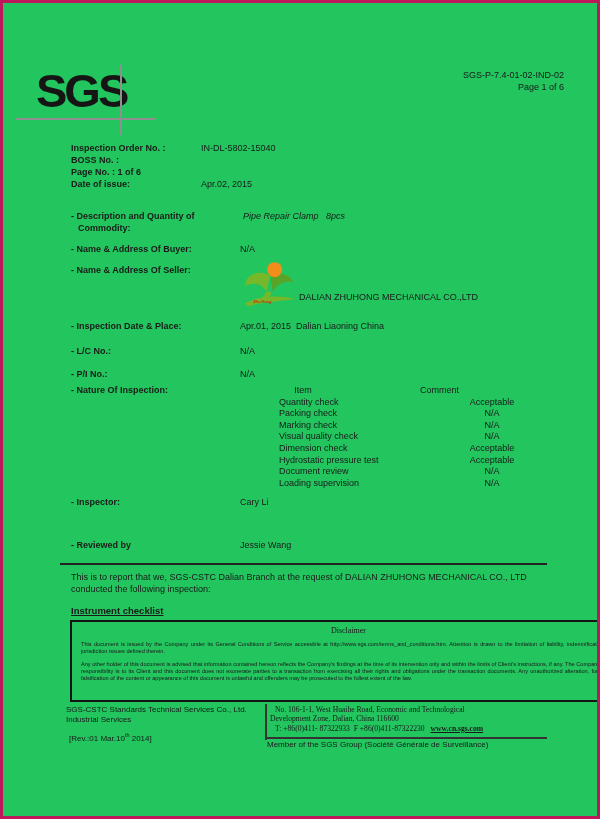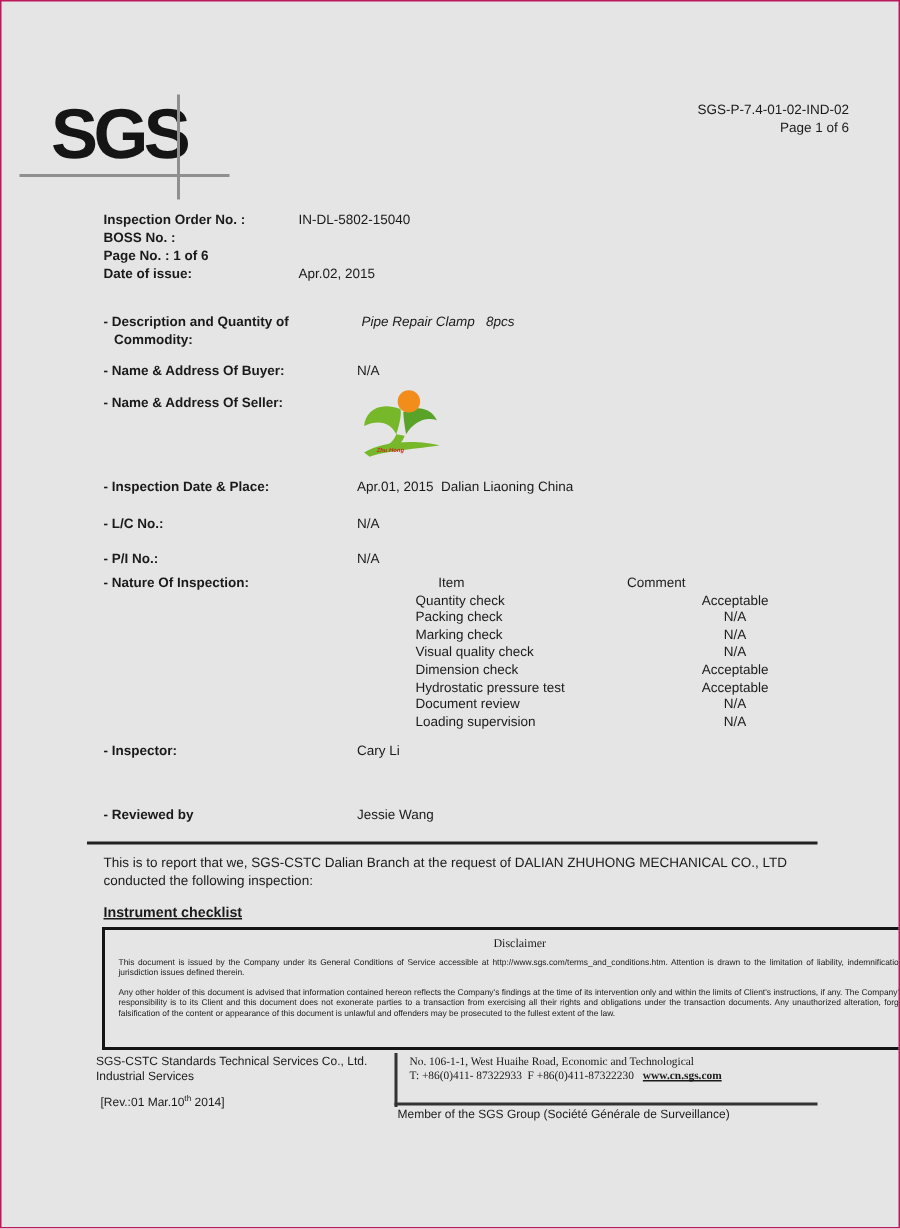--- a/index.html
+++ b/index.html
@@ -1,18 +1,18 @@
 <!DOCTYPE html>
 <html><head>
 <meta charset="utf-8">
 <style>
   html,body{margin:0;padding:0;background:#fff;}
   .page{
-    position:relative;width:600px;height:819px;background:#e5e5e5;
-    border:1px solid #be185d;box-sizing:border-box;overflow:hidden;
+    position:relative;width:600px;height:819px;background:#22c55e;
+    border:3px solid #be185d;box-sizing:border-box;overflow:hidden;
     font-family:"Liberation Sans",sans-serif;color:#1a1a1a;
   }
   .abs{position:absolute;}
   .b{font-weight:bold;}
   .pre{white-space:pre-wrap;}
   
   .sgs-logo{left:33px;top:64px;font-size:47px;font-weight:bold;letter-spacing:-3px;color:#151515;line-height:48px;}
   .logo-hline{left:12px;top:115px;width:140px;height:2px;background:#8f8f8f;}
   .logo-vline{left:117px;top:62px;width:2px;height:70px;background:#8f8f8f;}
   .doc-code{right:33px;top:66px;text-align:right;font-size:9px;line-height:12px;}
@@ -93,20 +93,21 @@
 
   <div class="abs row-lbl" style="top:262px;">- Name &amp; Address Of Seller:</div>
   <svg class="abs seller-logo" viewBox="0 0 60 52">
     <path d="M30 15 C14 9 5 17 4 27 C15 22 23 25 27 33 C29 27 31 19 30 15 Z" fill="#76b82a"></path>
     <path d="M32 17 C44 11 53 16 56 23 C47 20 39 25 34 33 C33 27 32 21 32 17 Z" fill="#5aa329"></path>
     <path d="M27 33 C25 39 19 43 11 45 C21 45 30 43 33 34 Z" fill="#76b82a"></path>
     <circle cx="36" cy="9.5" r="8" fill="#f28c1b"></circle>
     <path d="M4 46 C18 37 44 37 58 41 C44 43 18 45 8 49 Z" fill="#76b82a"></path>
     <text x="13" y="45.5" font-size="4.2" font-style="italic" font-weight="bold" fill="#cc2b1e">Zhu Hong</text>
   </svg>
+  <div class="abs row-val" style="left:296px;top:289px;">DALIAN ZHUHONG MECHANICAL CO.,LTD</div>
 
   <div class="abs row-lbl" style="top:318px;">- Inspection Date &amp; Place:</div>
   <div class="abs row-val pre" style="left:237px;top:318px;">Apr.01, 2015  Dalian Liaoning China</div>
 
   <div class="abs row-lbl" style="top:343px;">- L/C No.:</div>
   <div class="abs row-val" style="left:237px;top:343px;">N/A</div>
 
   <div class="abs row-lbl" style="top:366px;">- P/I No.:</div>
   <div class="abs row-val" style="left:237px;top:366px;">N/A</div>
 
@@ -169,19 +170,20 @@
   <div class="abs f-left">
     <div>SGS-CSTC Standards Technical Services Co., Ltd.</div>
     <div>Industrial Services</div>
   </div>
   <div class="abs f-rev"><span>[Rev.:01 Mar.10</span><sup>th</sup><span> 2014]</span></div>
 
   <div class="abs f-vline"></div>
 
   <div class="abs f-right">
     <div class="ind">No. 106-1-1, West Huaihe Road, Economic and Technological</div>
+    <div>Development Zone, Dalian, China 116600</div>
     <div class="ind"><span class="pre">T: +86(0)411- 87322933  F +86(0)411-87322230</span><span class="f-site">www.cn.sgs.com</span></div>
   </div>
 
   <div class="abs f-hline"></div>
   <div class="abs f-member">Member of the SGS Group (Société Générale de Surveillance)</div>
 
 </div>
 
 </body></html>

